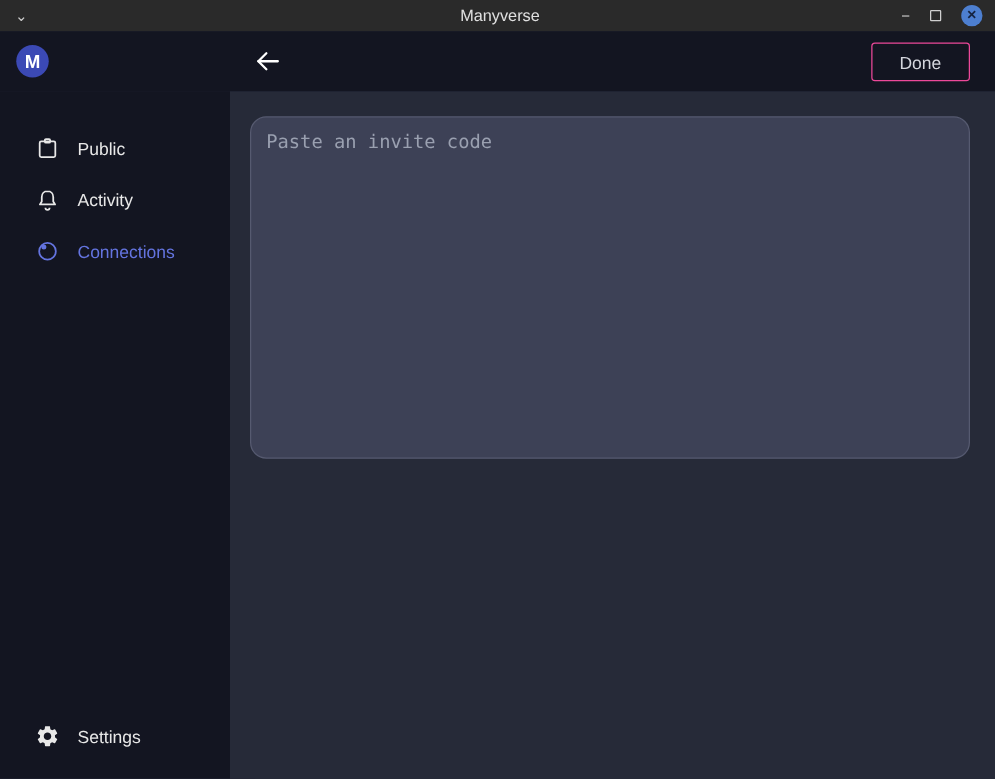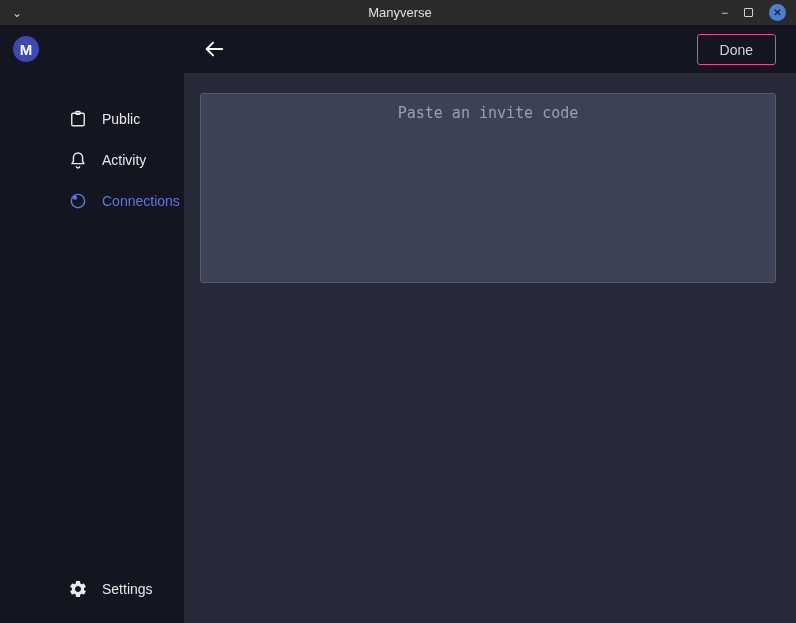--- a/index.html
+++ b/index.html
@@ -53,42 +53,42 @@
     min-width:78px; height:31px; padding:0 22px;
     background:transparent; border:1px solid #ec4899; border-radius:3px;
     color:#d4d6dd; font-size:14px; font-family:"Liberation Sans", sans-serif;
     cursor:pointer; display:flex; align-items:center; justify-content:center;
   }
 
   
   .content { display:flex; height:calc(623px - 25px - 48px); }
   .sidebar {
     width:184px; background:#131521; display:flex; flex-direction:column;
-    padding-top:25px; padding-bottom:14px; flex-shrink:0;padding-left:40px;
+    padding-top:25px; padding-bottom:14px; flex-shrink:0;
   }
   .side-item {
     height:41px; display:flex; align-items:center; gap:14px;
     padding-left:28px; cursor:pointer; font-size:14px; color:#e8e8e8;
   }
   .side-item .ic { width:20px; height:20px; display:flex; align-items:center; justify-content:center; }
   .side-item svg { stroke:#e8e8e8; fill:none; stroke-width:1.7; }
   .side-item svg .filled { fill:#e8e8e8; stroke:none; }
   .side-item.active { color:#6474e0; }
   .side-item.active svg { stroke:#6474e0; }
   .side-item.active svg .filled { fill:#6474e0; }
   .sidebar-spacer { flex:1; }
 
   .main {
     flex:1; background:#262a38; padding:20px 20px 0 16px;
   }
   .invite-textarea {
-    width:100%; height:190px; resize:none;
-    background:#3d4156; border:1px solid #565a70; border-radius:3px;
+    width:100%; height:274px; resize:none;
+    background:#3d4156; border:1px solid #565a70; border-radius:13px;
     color:#c9cdd8; font-family:"DejaVu Sans Mono", monospace; font-size:15px;
-    padding:10px 12px; outline:none;text-align:center;
+    padding:10px 12px; outline:none;
   }
   .invite-textarea::placeholder { color:#9aa0b0; }
 </style>
 </head>
 <body>
 
 <div class="titlebar">
   <span class="titlebar-menu">⌄</span>
   <span class="titlebar-title">Manyverse</span>
   <span class="window-controls">

